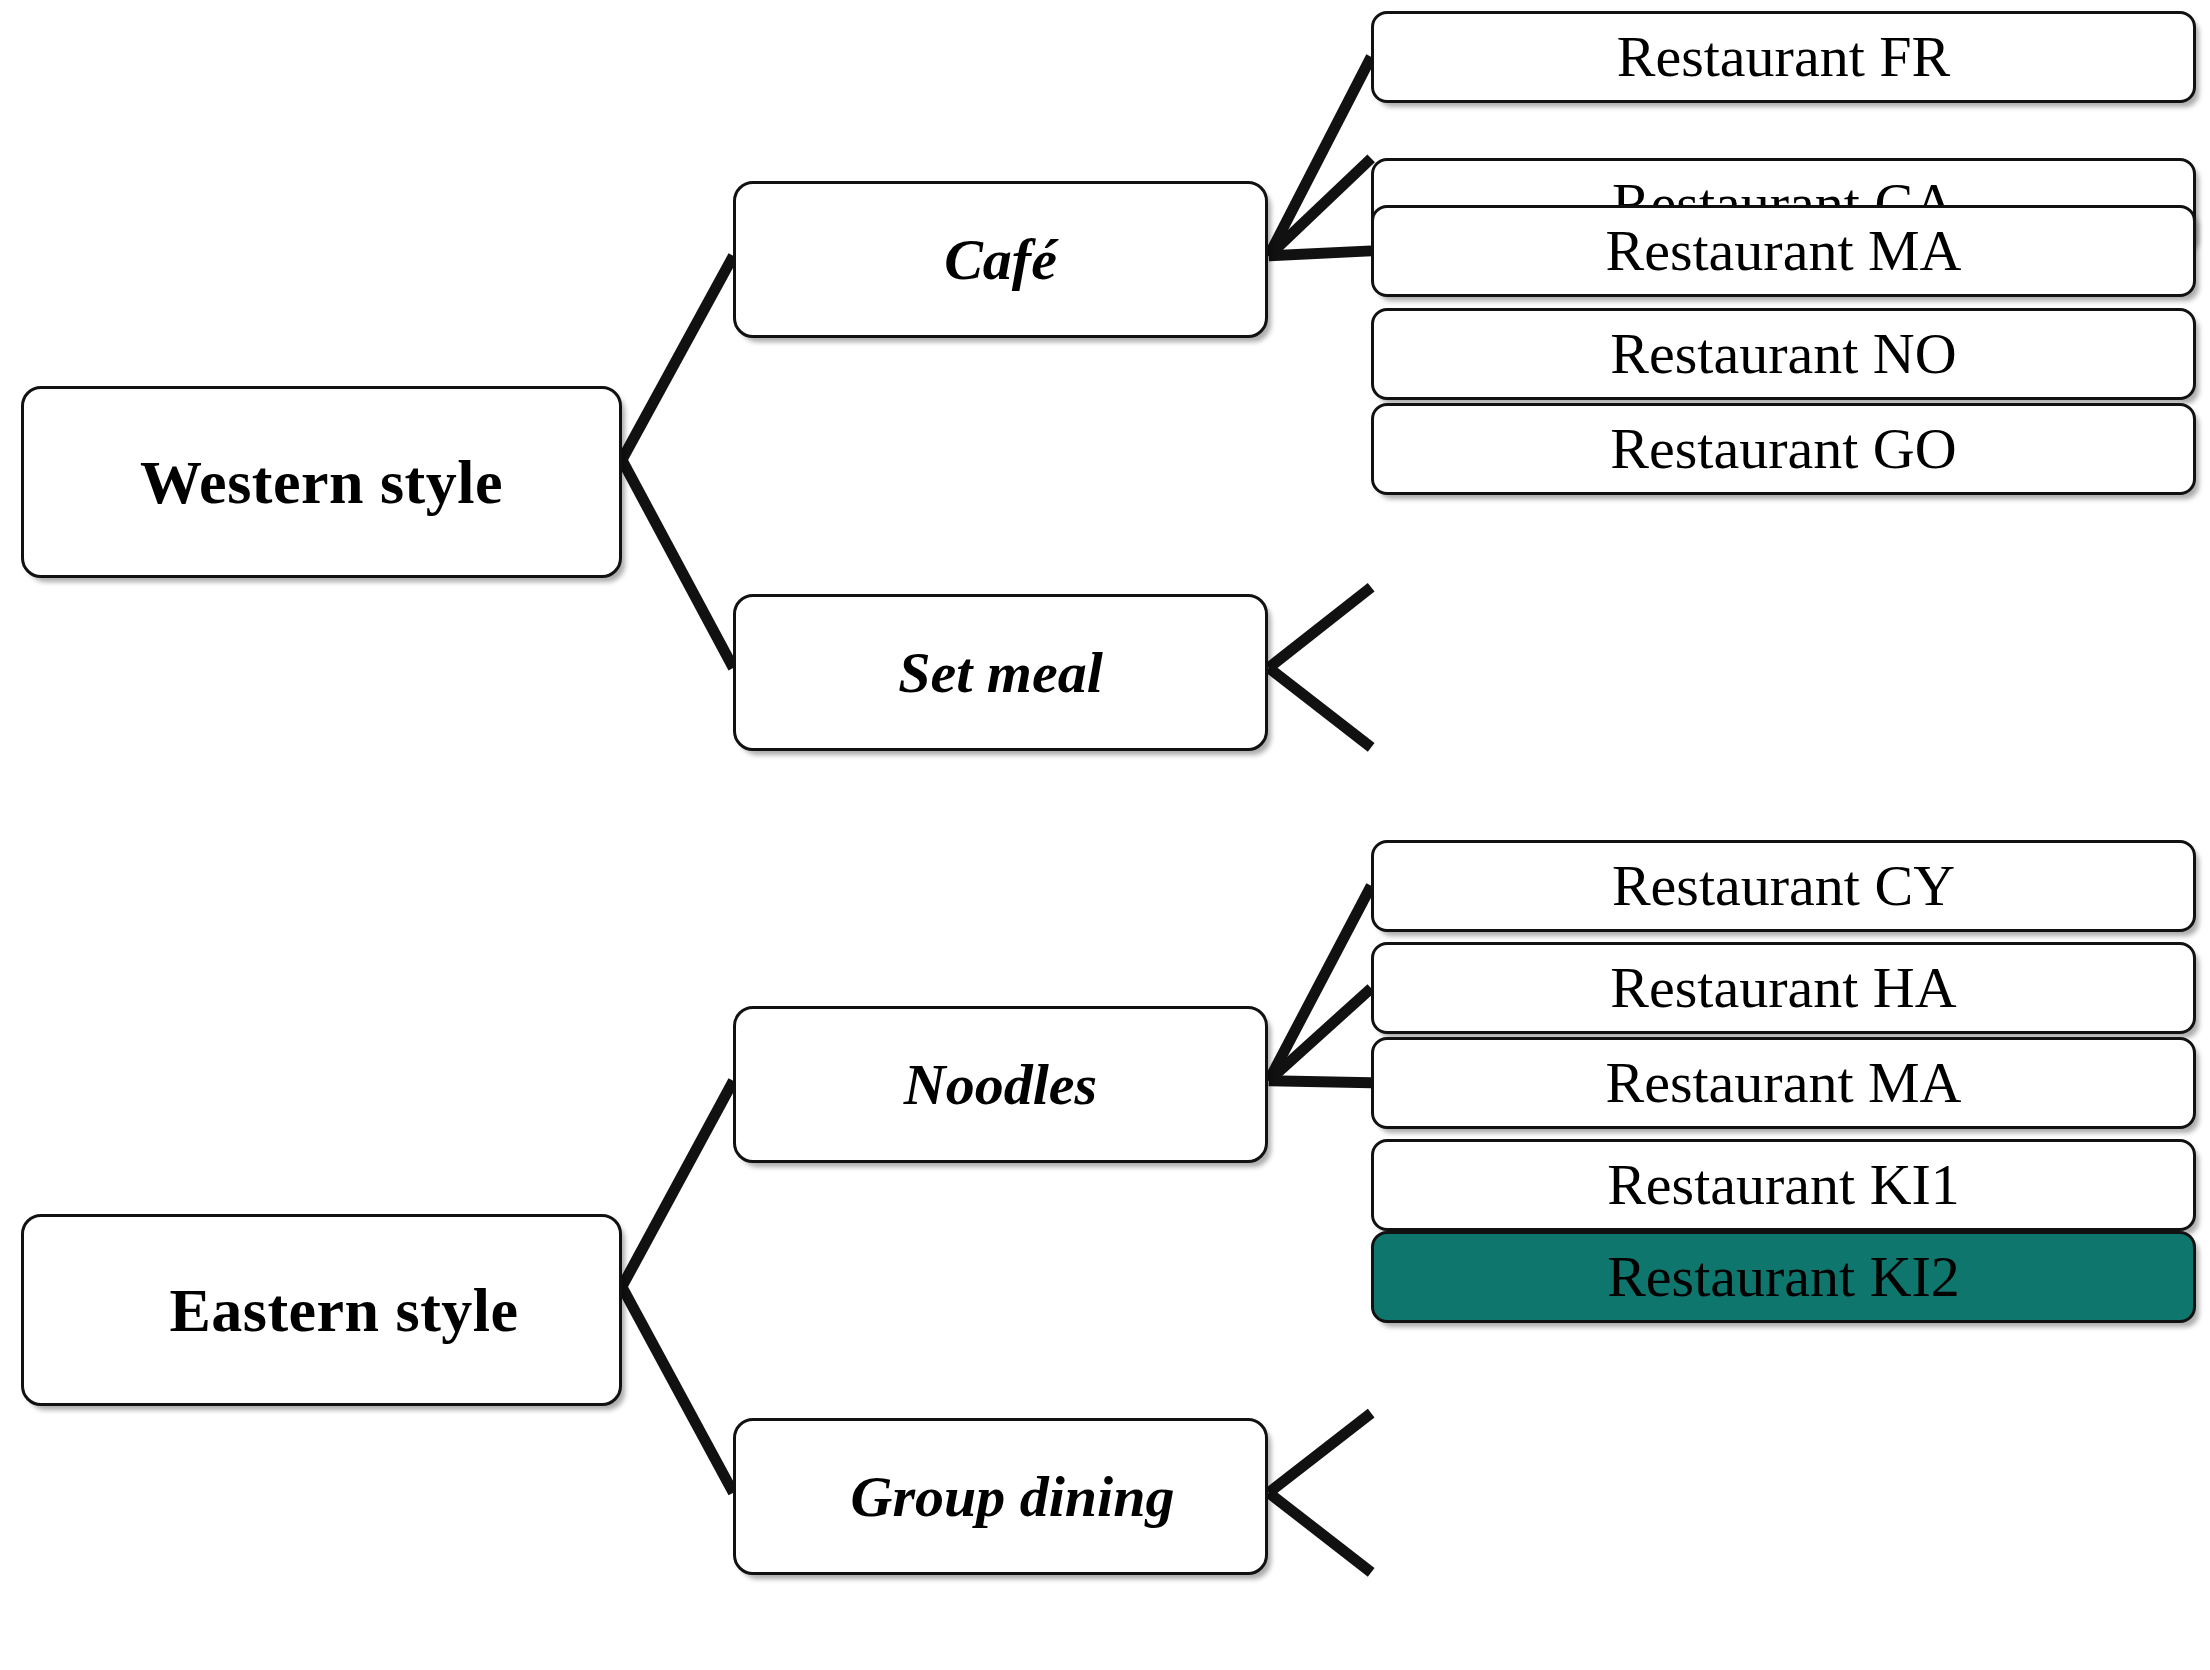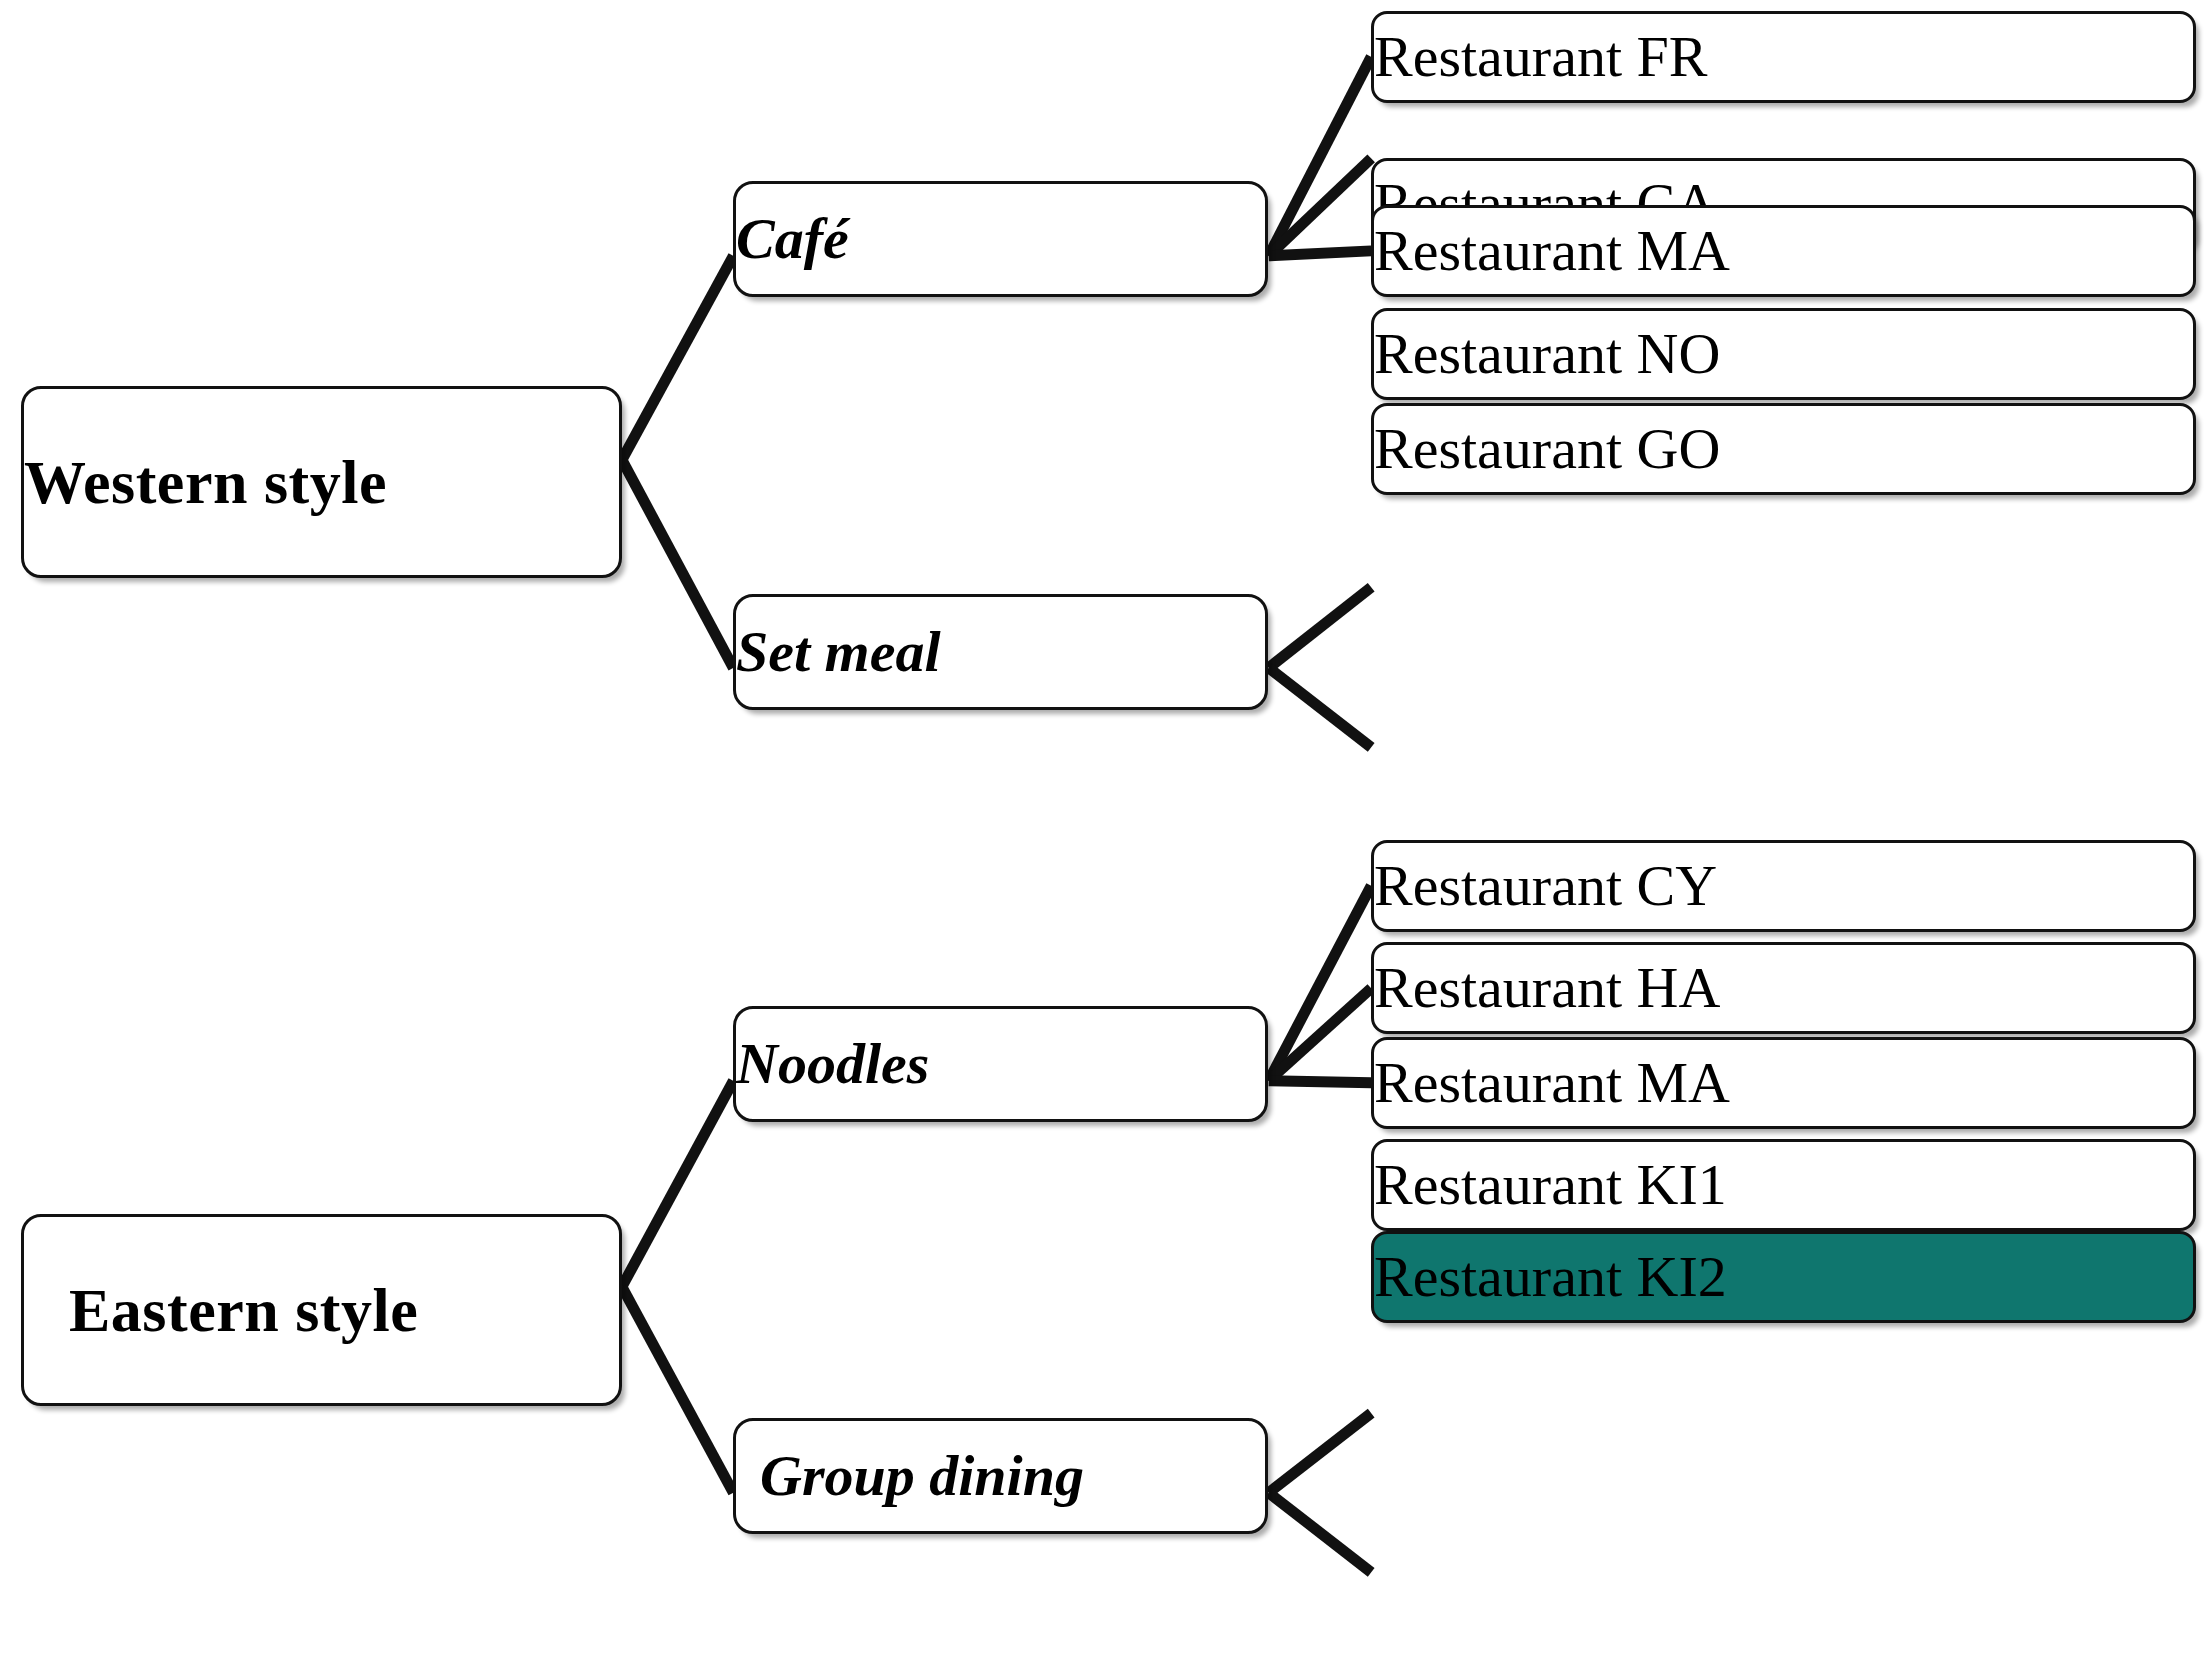--- a/index.html
+++ b/index.html
@@ -27,21 +27,21 @@
     pointer-events: none;
   }
   .node {
     position: absolute;
     box-sizing: border-box;
     background: #ffffff;
     border: 3px solid #111111;
     border-radius: 18px;
     display: flex;
     align-items: center;
-    justify-content: flex-start;
+    justify-content: center;
     box-shadow: 5px 6px 5px -2px rgba(0,0,0,0.33);
     z-index: 2;
   }
   .node .label {
     display: block;
     line-height: 1;
     color: #000000;
     white-space: nowrap;
     text-align: center;
   }
@@ -54,21 +54,21 @@
   }
   .node.level-1 .label {
     font-size: 62px;
     font-weight: bold;
     letter-spacing: 0.5px;
   }
   
   .node.level-2 {
     left: 733px;
     width: 535px;
-    height: 116px;
+    height: 157px;
     border-radius: 20px;
   }
   .node.level-2 .label {
     font-size: 58px;
     font-weight: bold;
     font-style: italic;
   }
   
   .node.level-3 {
     left: 1371px;

